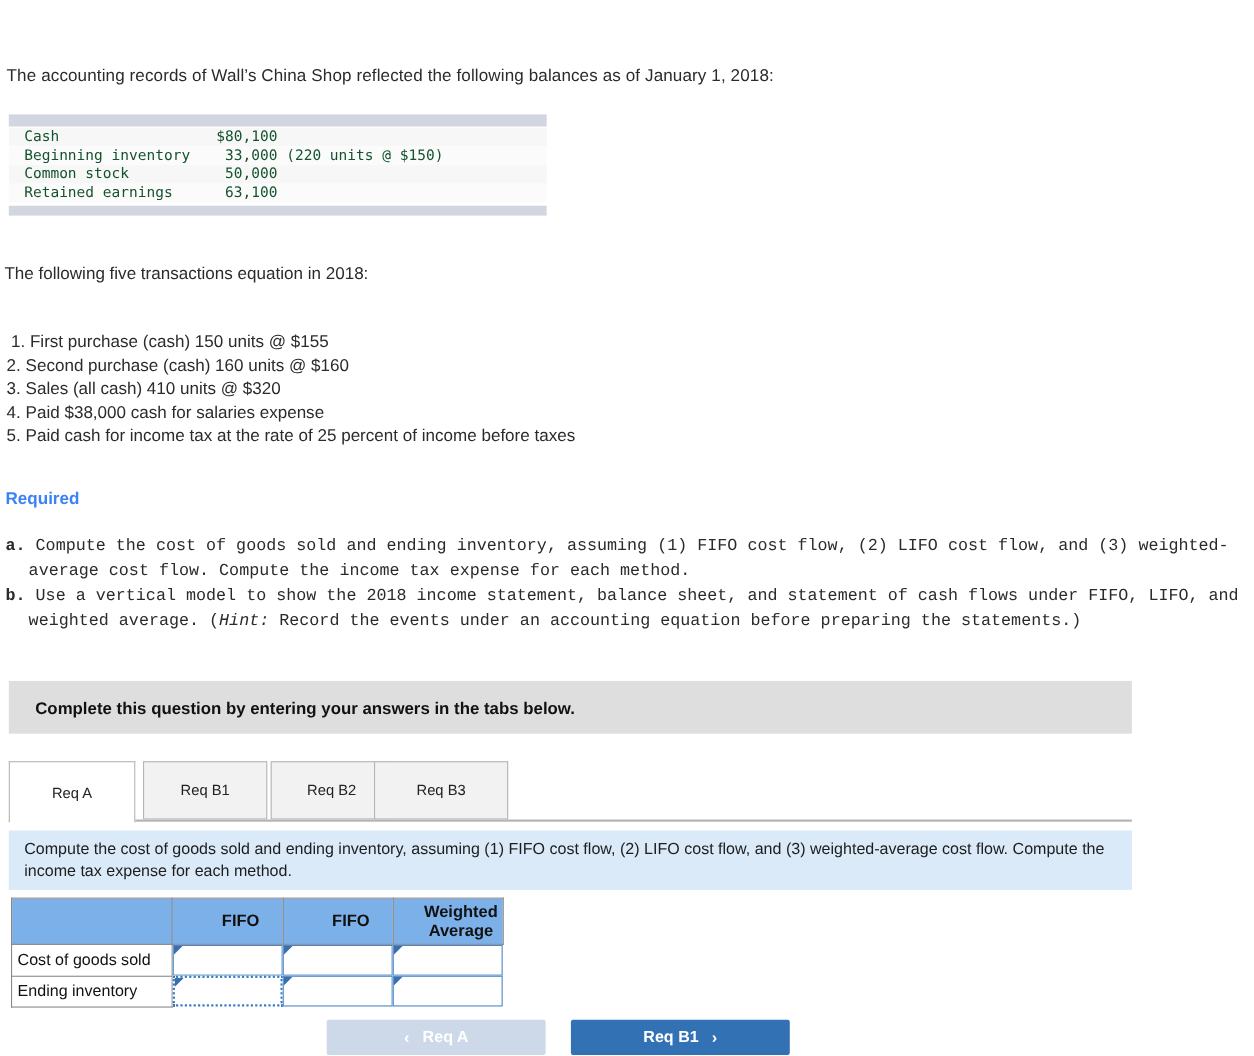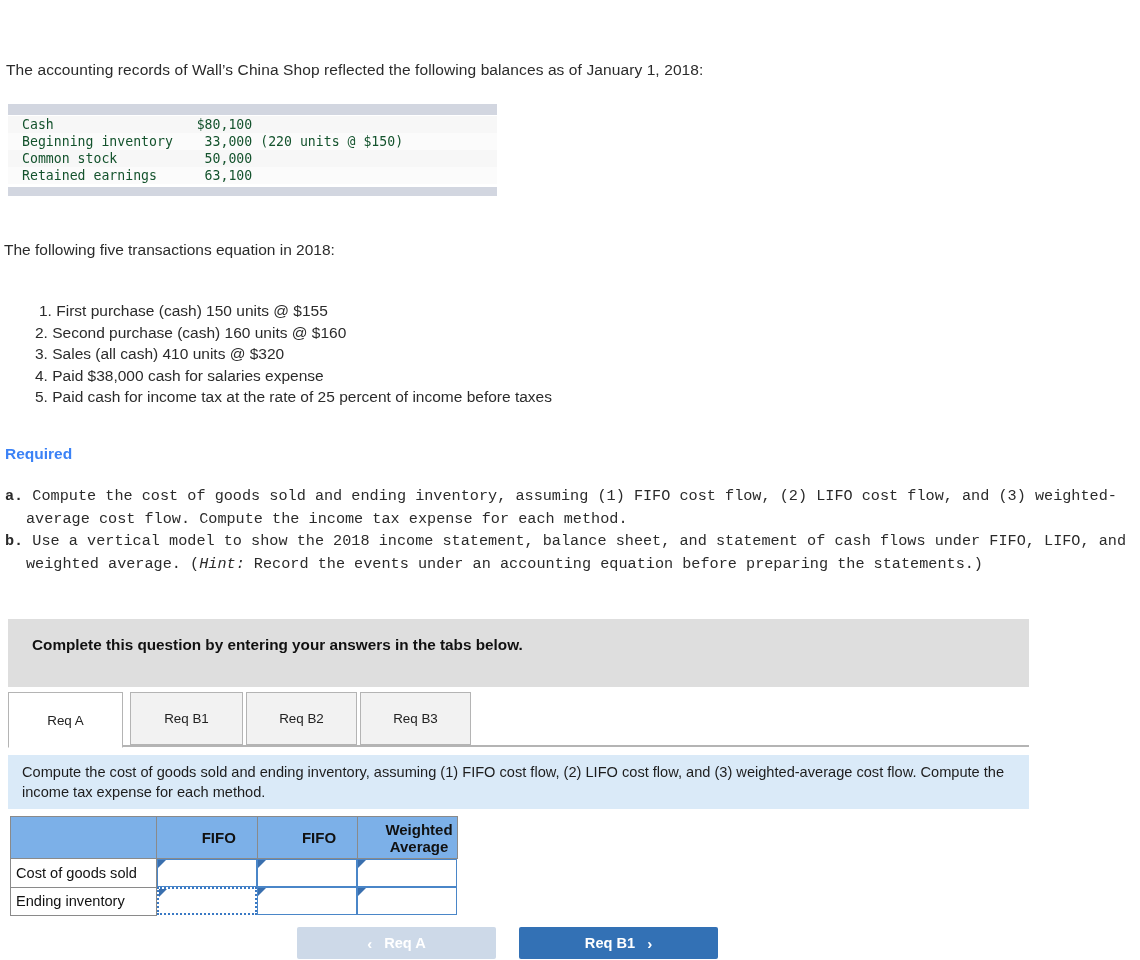--- a/index.html
+++ b/index.html
@@ -67,21 +67,20 @@
     color: #2b2b2b;
     white-space: nowrap;
   }
   .txn-list {
     position: absolute;
     left: 6px;
     top: 300px;
     font-size: 15.5px;
     color: #2b2b2b;
     line-height: 21.5px;
-    margin-left: 29px;
   }
   .txn-list div { white-space: nowrap; }
   .txn-list div:first-child { padding-left: 4px; }
 
   
   .required-head {
     position: absolute;
     left: 5px;
     top: 445px;
     font-size: 15.5px;
@@ -106,21 +105,21 @@
   }
   .req-item .mark { font-weight: bold; }
   .req-item i { font-style: italic; }
 
   
   .grey-bar {
     position: absolute;
     left: 8px;
     top: 619px;
     width: 1021px;
-    height: 68px;
+    height: 48px;
     background: #dedede;
   }
   .grey-bar-text {
     position: absolute;
     left: 24px;
     top: 17px;
     font-size: 15.3px;
     font-weight: bold;
     color: #111;
   }
@@ -157,21 +156,21 @@
   }
   .tab.active {
     background: #ffffff;
     border-bottom: 1px solid #ffffff;
     z-index: 3;
     height: 56px;
   }
   #tab0 { left: 0px;   width: 115px; }
   #tab1 { left: 122px; width: 113px; }
   #tab2 { left: 238px; width: 111px; }
-  #tab3 { left: 352px; width: 111px; }
+  #tab3 { left: 332px; width: 122px; }
 
   
   .blue-panel {
     position: absolute;
     left: 8px;
     top: 755px;
     width: 1021px;
     height: 54px;
     background: #daeaf8;
   }

